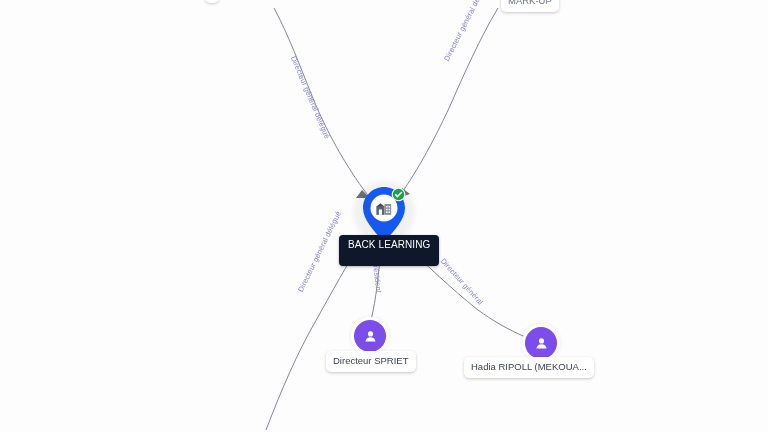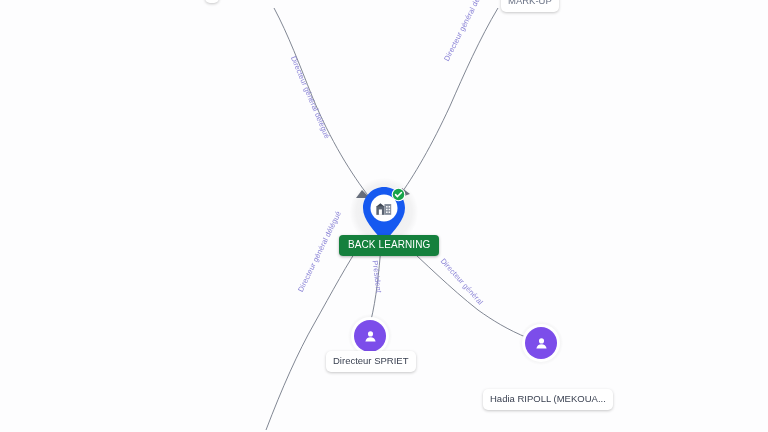--- a/index.html
+++ b/index.html
@@ -116,26 +116,26 @@
     border-radius: 5px;
     box-shadow: 0 1px 3px rgba(0,0,0,.22);
     color: #3b4252;
     font-size: 9.5px;
     line-height: 1;
     padding: 5px 7px 6px 7px;
     white-space: nowrap;
     user-select: none;
   }
   .node-label.primary {
-    background: #15803d;
+    background: #0f172a;
     color: #ffffff;
     font-size: 10px;
     font-weight: 500;
     letter-spacing: .1px;
-    padding: 5px 9px 6px 9px;
+    padding: 5px 9px 16px 9px;
     border-radius: 4px;
     box-shadow: 0 1px 3px rgba(0,0,0,.3);
   }
   .node-label.clipped {
     color: #6a7285;
   }
 </style>
 </head>
 <body>
 
@@ -215,15 +215,15 @@
 
   <div class="person-node" style="left:525px; top:327px;">
     <div class="person-halo"></div>
     <div class="person-circle">
       <svg viewBox="0 0 24 24" width="17" height="17">
         <circle cx="12" cy="8.3" r="3.6" fill="#ffffff"></circle>
         <path d="M4.8 19.2 C5.4 15.2 8.4 13.2 12 13.2 C15.6 13.2 18.6 15.2 19.2 19.2 Z" fill="#ffffff"></path>
       </svg>
     </div>
   </div>
-  <div class="node-label" style="left:483px; top:357px;margin-top:32px;">Hadia RIPOLL (MEKOUA...</div>
+  <div class="node-label" style="left:464px; top:357px;">Hadia RIPOLL (MEKOUA...</div>
 
 </div>
 
 </body></html>

